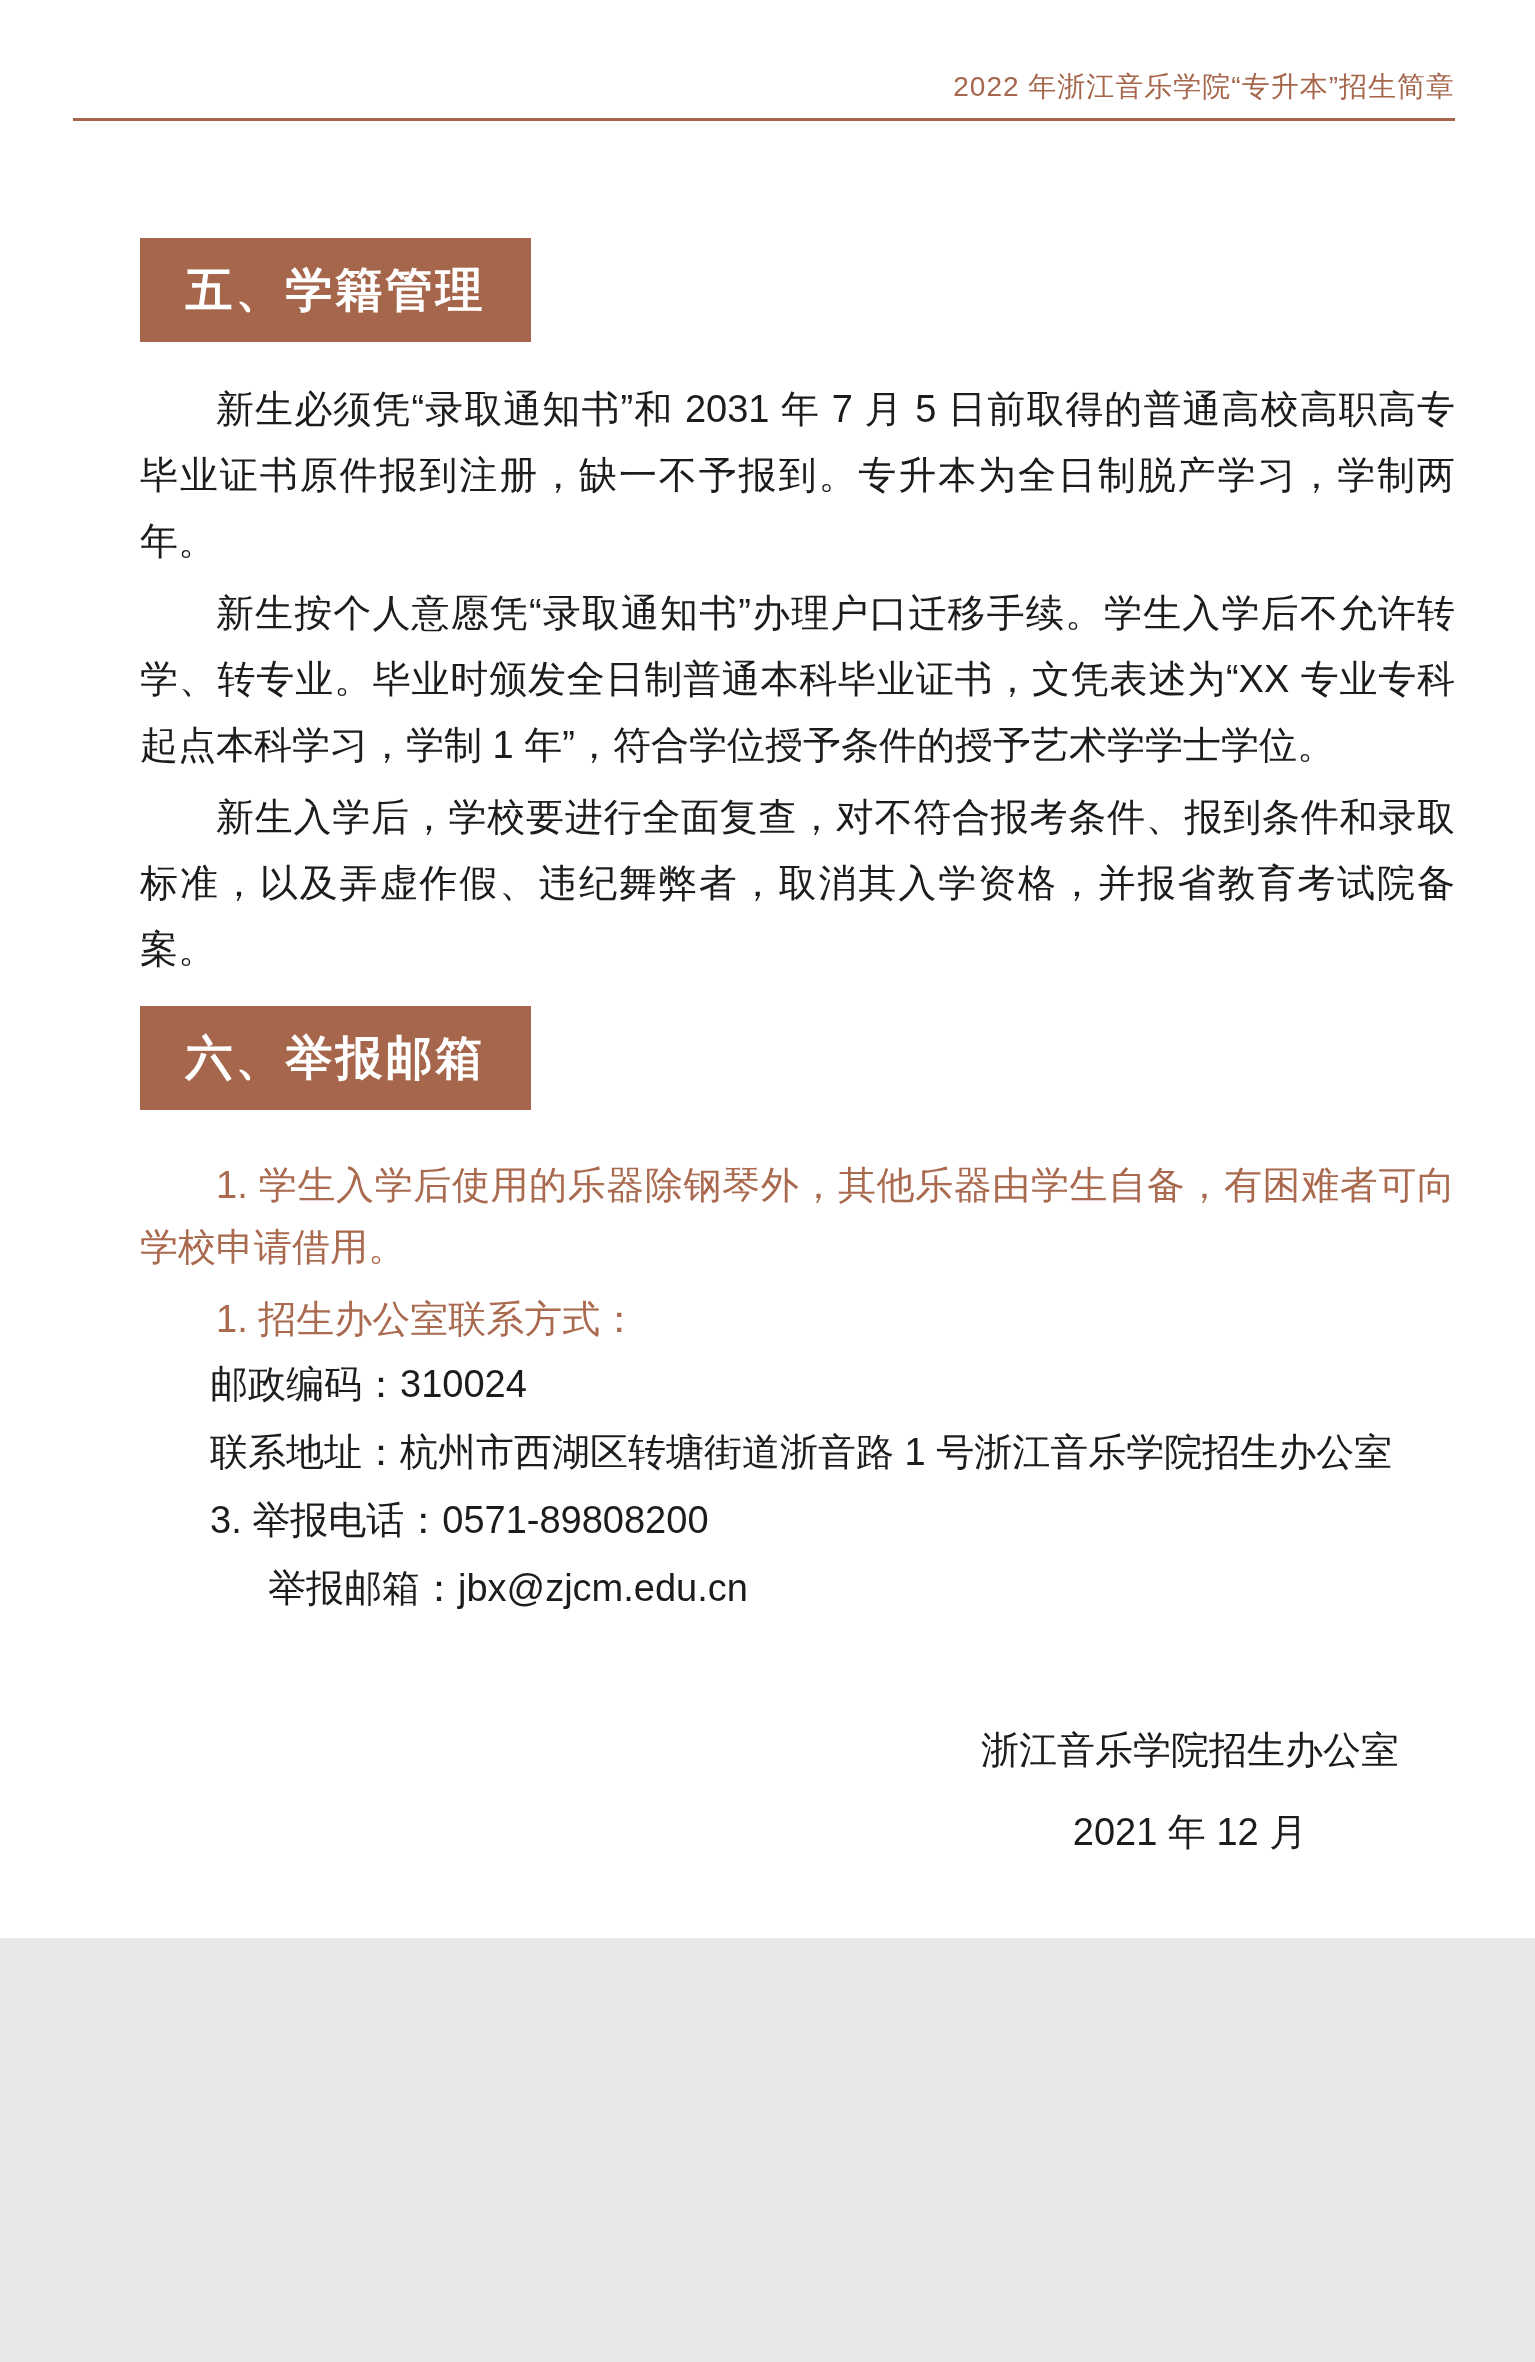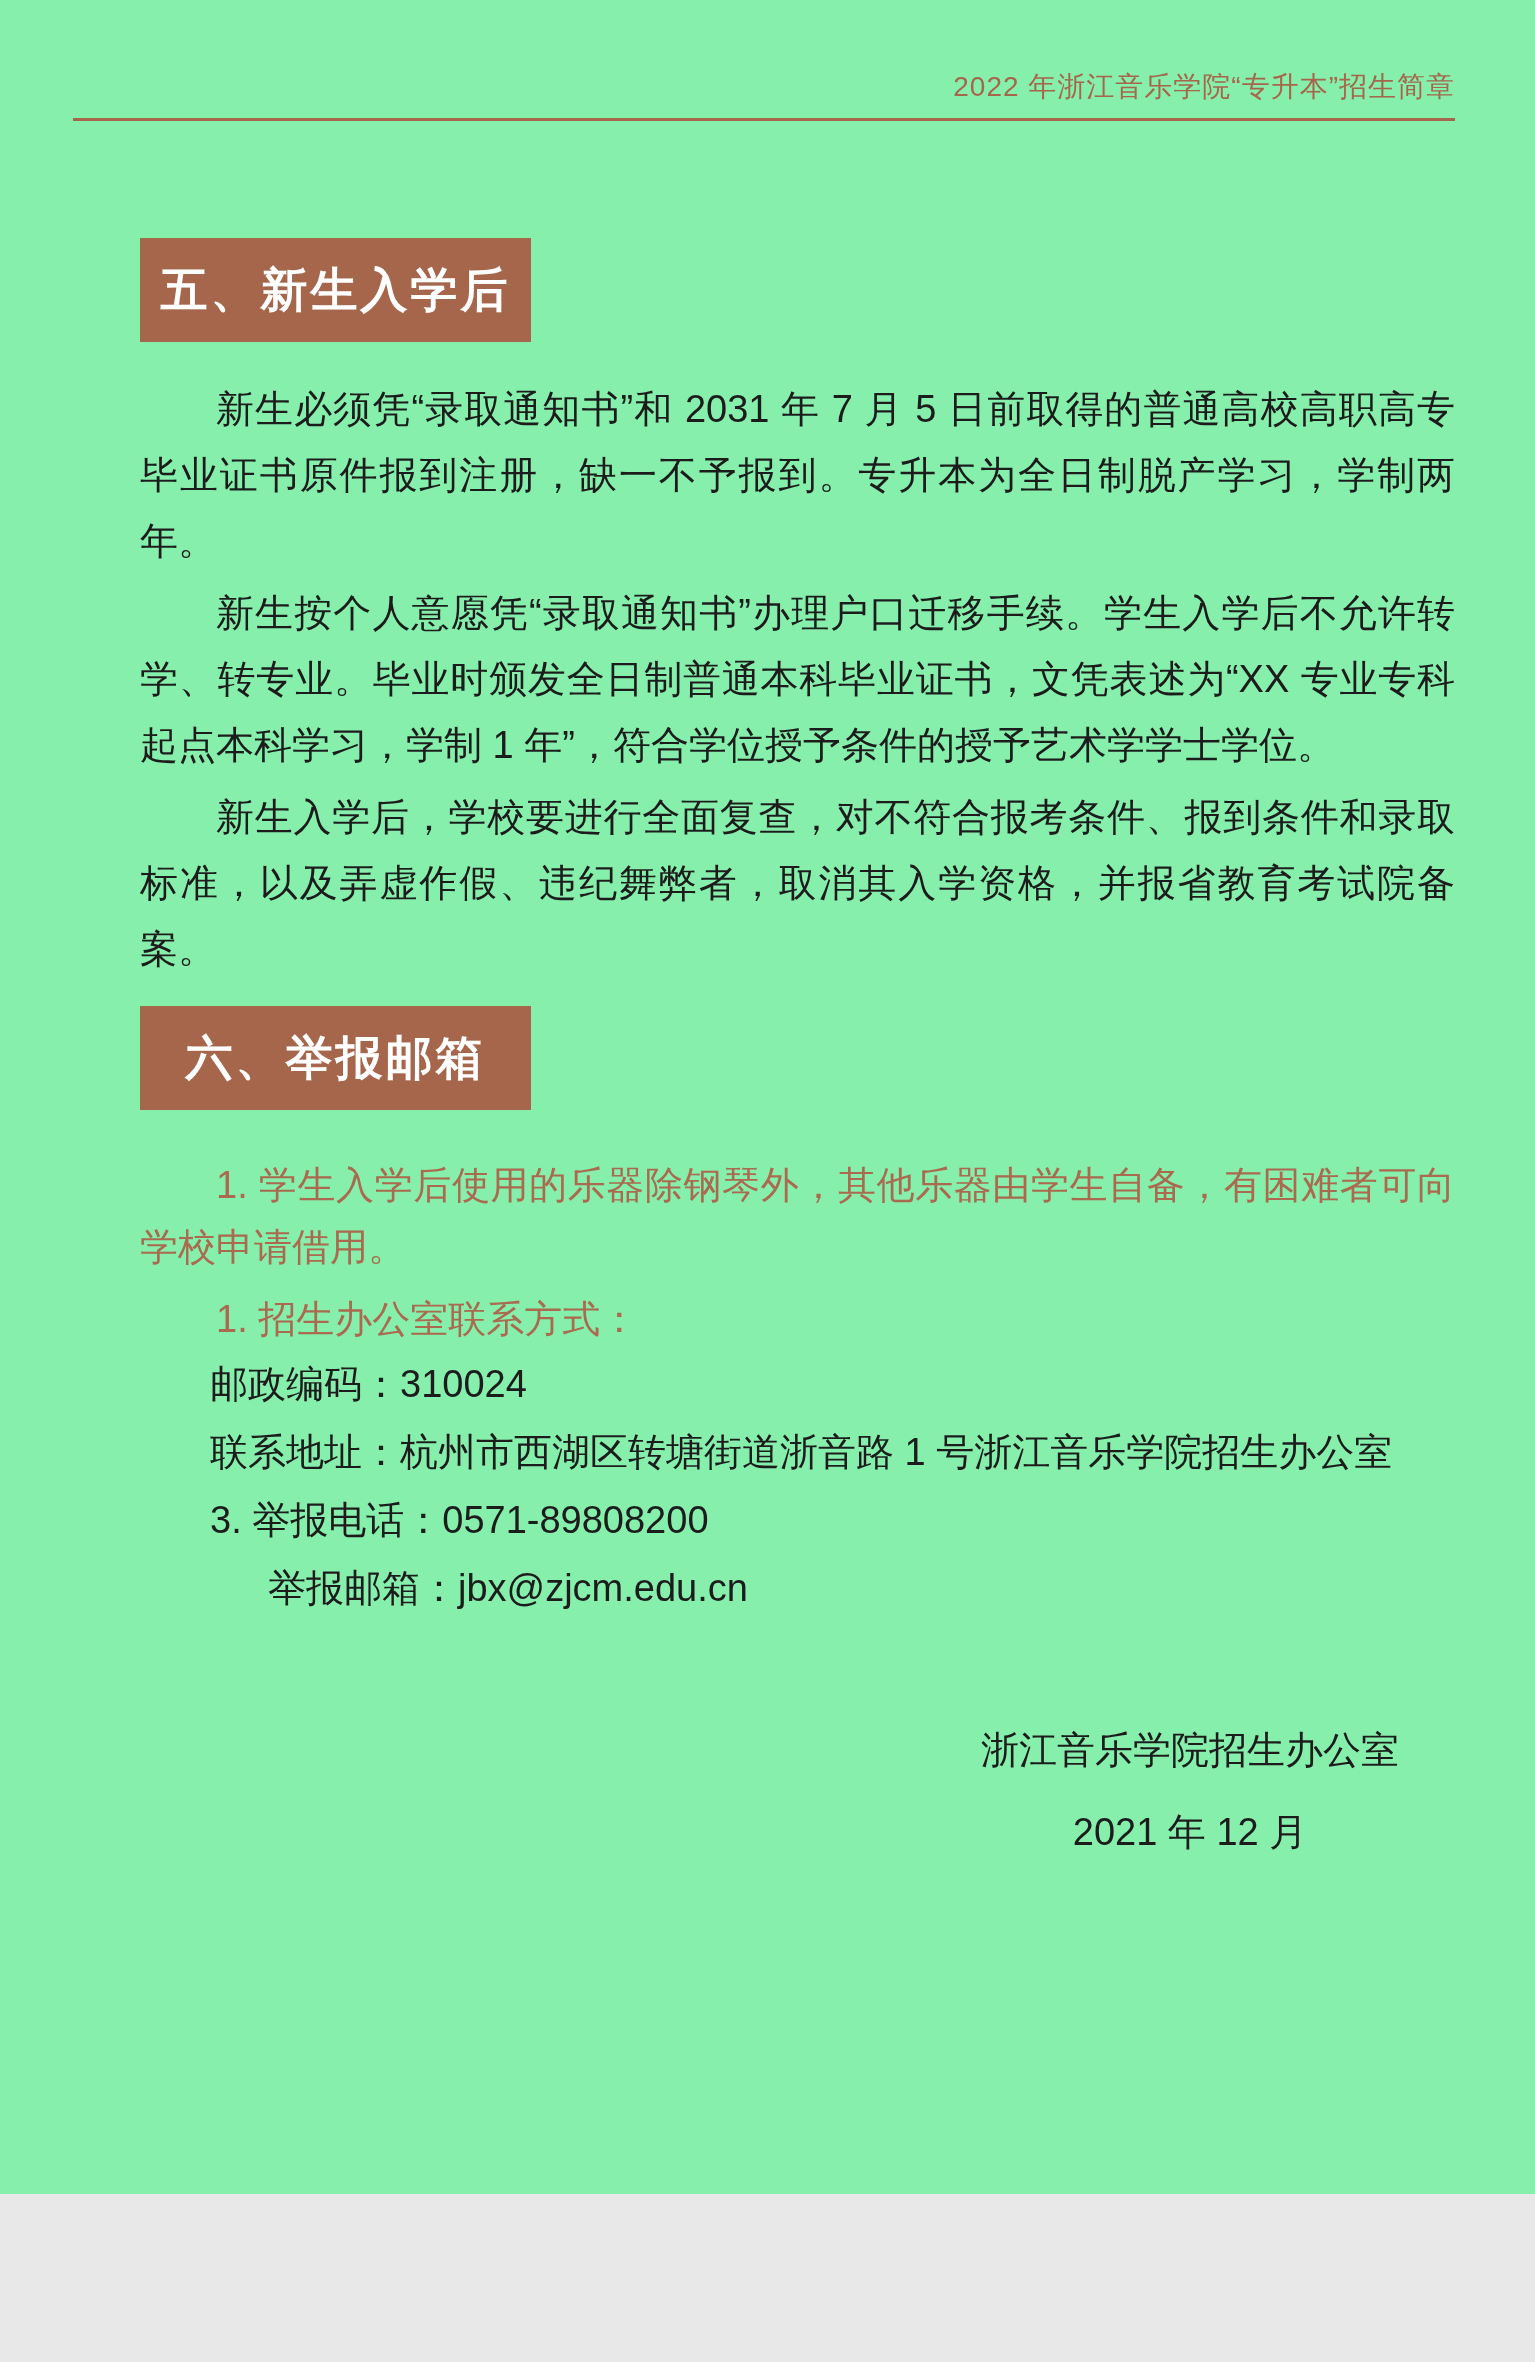--- a/index.html
+++ b/index.html
@@ -1,20 +1,20 @@
 <!DOCTYPE html>
 <html lang="zh"><head>
 <meta charset="utf-8">
 <style>
   html,body{margin:0;padding:0;background:#e8e8e8;}
   .page{
     position:relative;
-    width:1535px;height:2194px;
+    width:1535px;height:1938px;
     margin:0 auto;
-    background:#86efac;
+    background:#ffffff;
     font-family:"Liberation Sans","DejaVu Sans",sans-serif;
     color:#1c1c1c;
     overflow:hidden;
   }
   
   .header{
     position:absolute;top:0;left:73px;right:80px;
     padding-top:70px;padding-bottom:14px;
     border-bottom:3px solid #a5664c;
     text-align:right;
@@ -93,21 +93,21 @@
 
 <div class="page">
 
   <div class="header">
     <span class="header-title">2022 年浙江音乐学院“专升本”招生简章</span>
   </div>
 
   <div class="content">
 
     <div class="section-heading heading-1">
-      <span>五、新生入学后</span>
+      <span>五、学籍管理</span>
     </div>
 
     <p class="body-para para-first">新生必须凭“录取通知书”和 2031 年 7 月 5 日前取得的普通高校高职高专毕业证书原件报到注册，缺一不予报到。专升本为全日制脱产学习，学制两年。</p>
     <p class="body-para">新生按个人意愿凭“录取通知书”办理户口迁移手续。学生入学后不允许转学、转专业。毕业时颁发全日制普通本科毕业证书，文凭表述为“XX 专业专科起点本科学习，学制 1 年”，符合学位授予条件的授予艺术学学士学位。</p>
     <p class="body-para">新生入学后，学校要进行全面复查，对不符合报考条件、报到条件和录取标准，以及弄虚作假、违纪舞弊者，取消其入学资格，并报省教育考试院备案。</p>
 
     <div class="section-heading heading-2">
       <span>六、举报邮箱</span>
     </div>
 

